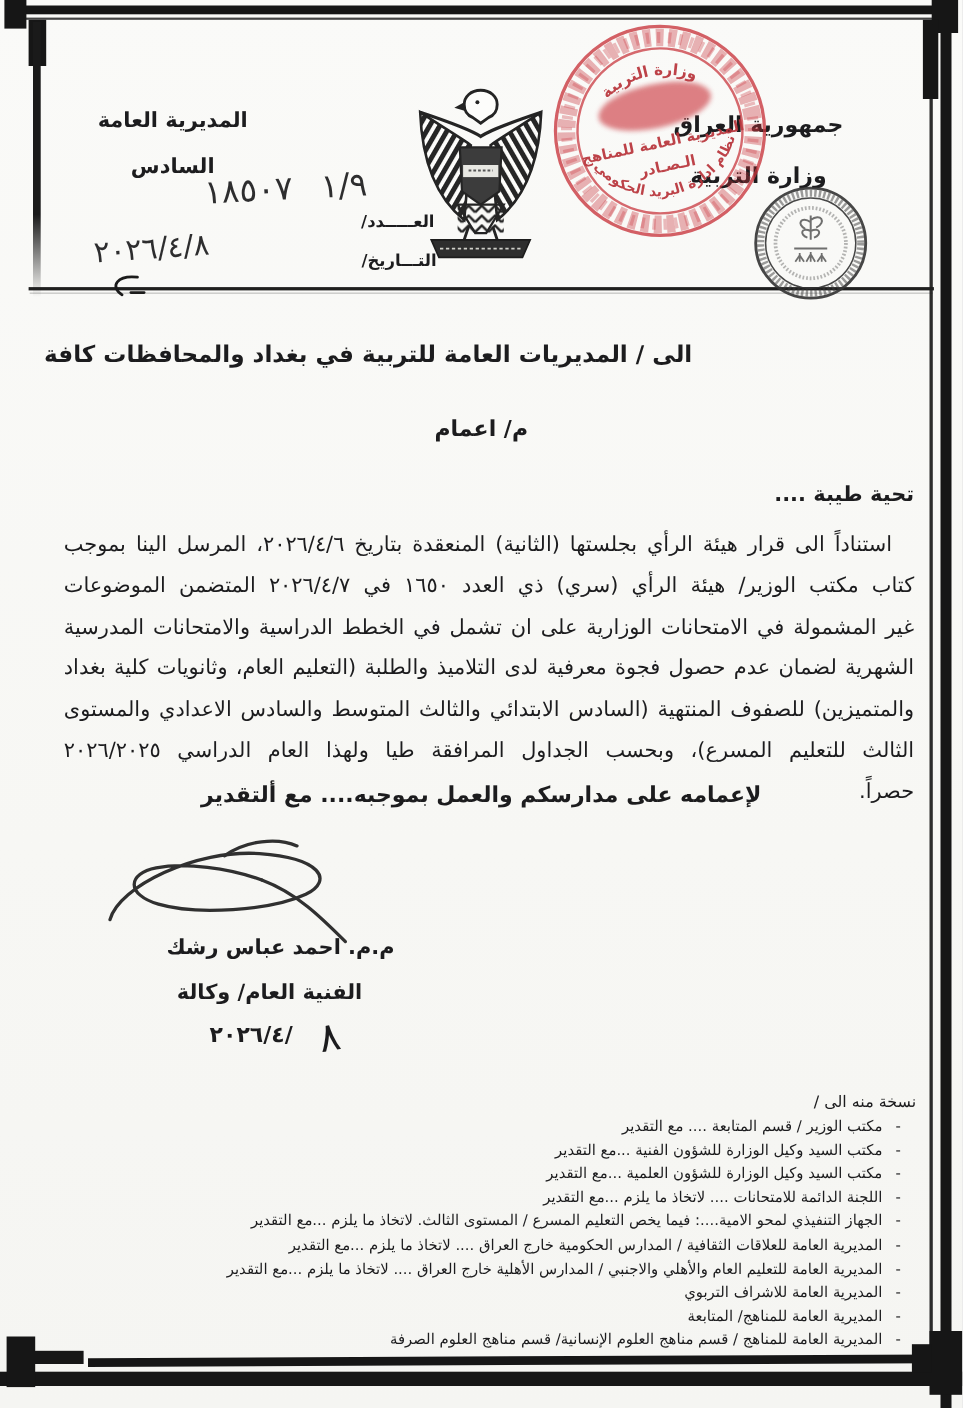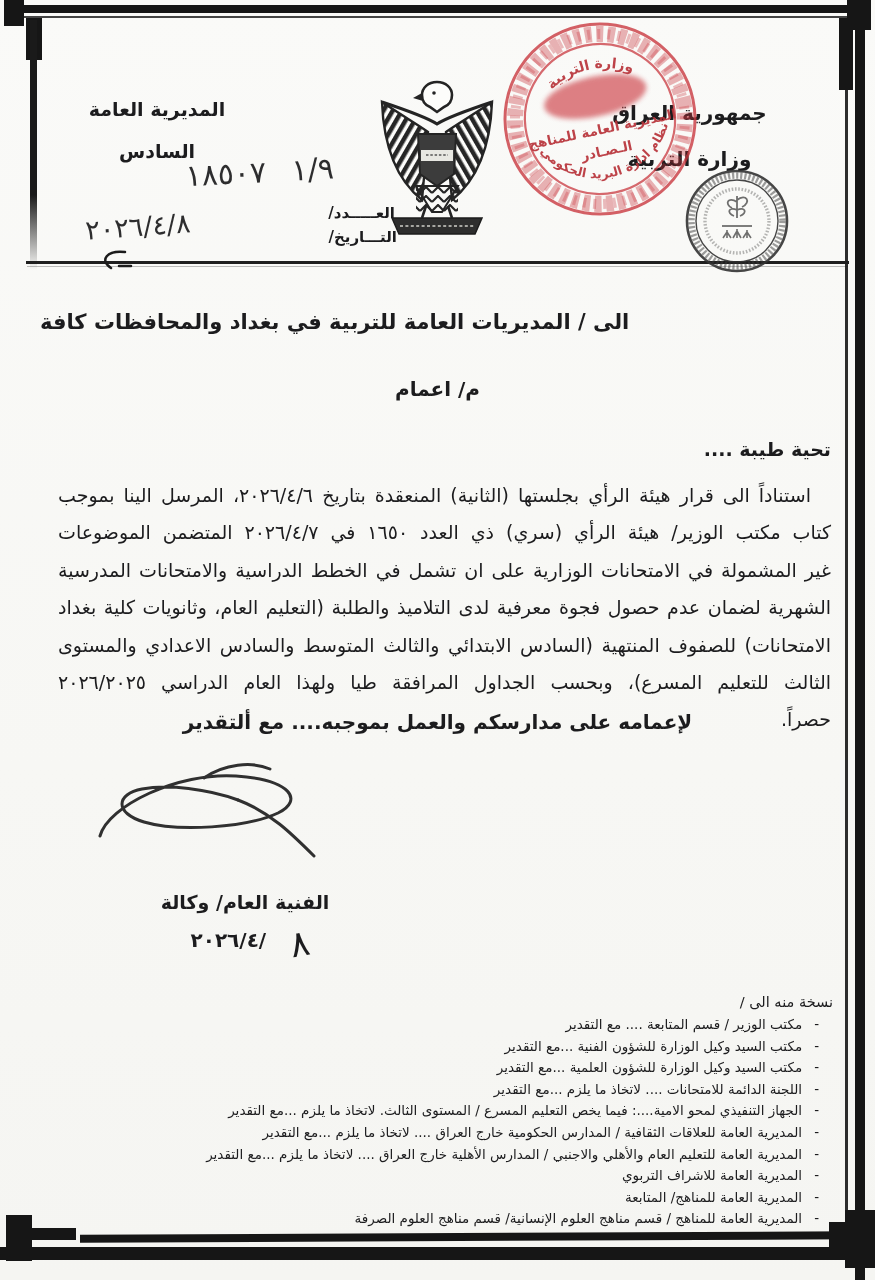--- a/index.html
+++ b/index.html
@@ -68,21 +68,21 @@
 
   <div class="abs hdr-right">
     <div>جمهورية العراق</div>
     <div>وزارة التربية</div>
   </div>
 
   <div class="abs hdr-left">
     <div>المديرية العامة</div>
     <div>السادس</div>
   </div>
-  <div class="abs lbl" style="top:192px;right:480px;margin-top:12px;">العـــــدد/</div>
+  <div class="abs lbl" style="top:192px;right:480px;">العـــــدد/</div>
   <div class="abs hand" style="top:158px;left:48px;width:286px;">١/٩ ١٨٥٠٧</div>
   <div class="abs lbl" style="top:228px;right:478px;">التـــاريخ/</div>
   <div class="abs hand-date" style="top:206px;left:85px;width:250px;">٢٠٢٦/٤/٨</div>
   <svg class="abs flourish" viewBox="0 0 40 26">
     <path d="M30,4 C12,2 4,12 16,20" fill="none" stroke="#1b1b1b" stroke-width="2.5" stroke-linecap="round"></path>
     <path d="M36,18 h-12" fill="none" stroke="#1b1b1b" stroke-width="2.5" stroke-linecap="round"></path>
   </svg>
 
   <svg class="abs eagle-wrap" viewBox="0 0 130 160">
     <defs>
@@ -153,34 +153,35 @@
 
   <div class="abs addressee">الى / المديريات العامة للتربية في بغداد والمحافظات كافة</div>
   <div class="abs subject">م/ اعمام</div>
   <div class="abs greeting">تحية طيبة ....</div>
 
   <div class="abs body-block">
     <div class="body-line just first">استناداً الى قرار هيئة الرأي بجلستها (الثانية) المنعقدة بتاريخ ٢٠٢٦/٤/٦، المرسل الينا بموجب</div>
     <div class="body-line just">كتاب مكتب الوزير/ هيئة الرأي (سري) ذي العدد ١٦٥٠ في ٢٠٢٦/٤/٧ المتضمن الموضوعات</div>
     <div class="body-line just">غير المشمولة في الامتحانات الوزارية على ان تشمل في الخطط الدراسية والامتحانات المدرسية</div>
     <div class="body-line just">الشهرية لضمان عدم حصول فجوة معرفية لدى التلاميذ والطلبة (التعليم العام، وثانويات كلية بغداد</div>
-    <div class="body-line just">الامتحانات) للصفوف المنتهية (السادس الابتدائي والثالث المتوسط والسادس الاعدادي والمستوى</div>
+    <div class="body-line just">والمتميزين) للصفوف المنتهية (السادس الابتدائي والثالث المتوسط والسادس الاعدادي والمستوى</div>
     <div class="body-line just">الثالث للتعليم المسرع)، وبحسب الجداول المرافقة طيا ولهذا العام  الدراسي ٢٠٢٦/٢٠٢٥</div>
     <div class="body-line">حصراً.</div>
   </div>
 
   <div class="abs closing">لإعمامه على مدارسكم والعمل بموجبه.... مع ألتقدير</div>
 
   <svg class="abs sig-wrap" viewBox="0 0 252 108">
     <g fill="none" stroke="#1b1b1b" stroke-width="3" stroke-linecap="round" opacity=".9">
       <path d="M14,80 C22,50 92,16 150,20 C205,24 218,44 192,57 C160,72 92,76 58,66 C28,57 30,38 56,33 C82,28 122,33 152,44"></path>
       <path d="M152,44 C184,56 206,78 228,100"></path>
       <path d="M118,22 C138,8 166,5 184,13"></path>
     </g>
   </svg>
+  <div class="abs sig-name">م.م. احمد عباس رشك</div>
   <div class="abs sig-title">الفنية العام/ وكالة</div>
   <div class="abs sig-date">
     <span>٢٠٢٦/٤/</span>
     <span class="hand-eight">٨</span>
   </div>
 
   <div class="abs cc-header">نسخة منه الى /</div>
   <ul class="abs cc-list">
     <li><span class="cc-dash">-</span><span>مكتب الوزير / قسم المتابعة .... مع التقدير</span></li>
     <li><span class="cc-dash">-</span><span>مكتب السيد وكيل الوزارة للشؤون الفنية ...مع التقدير</span></li>

